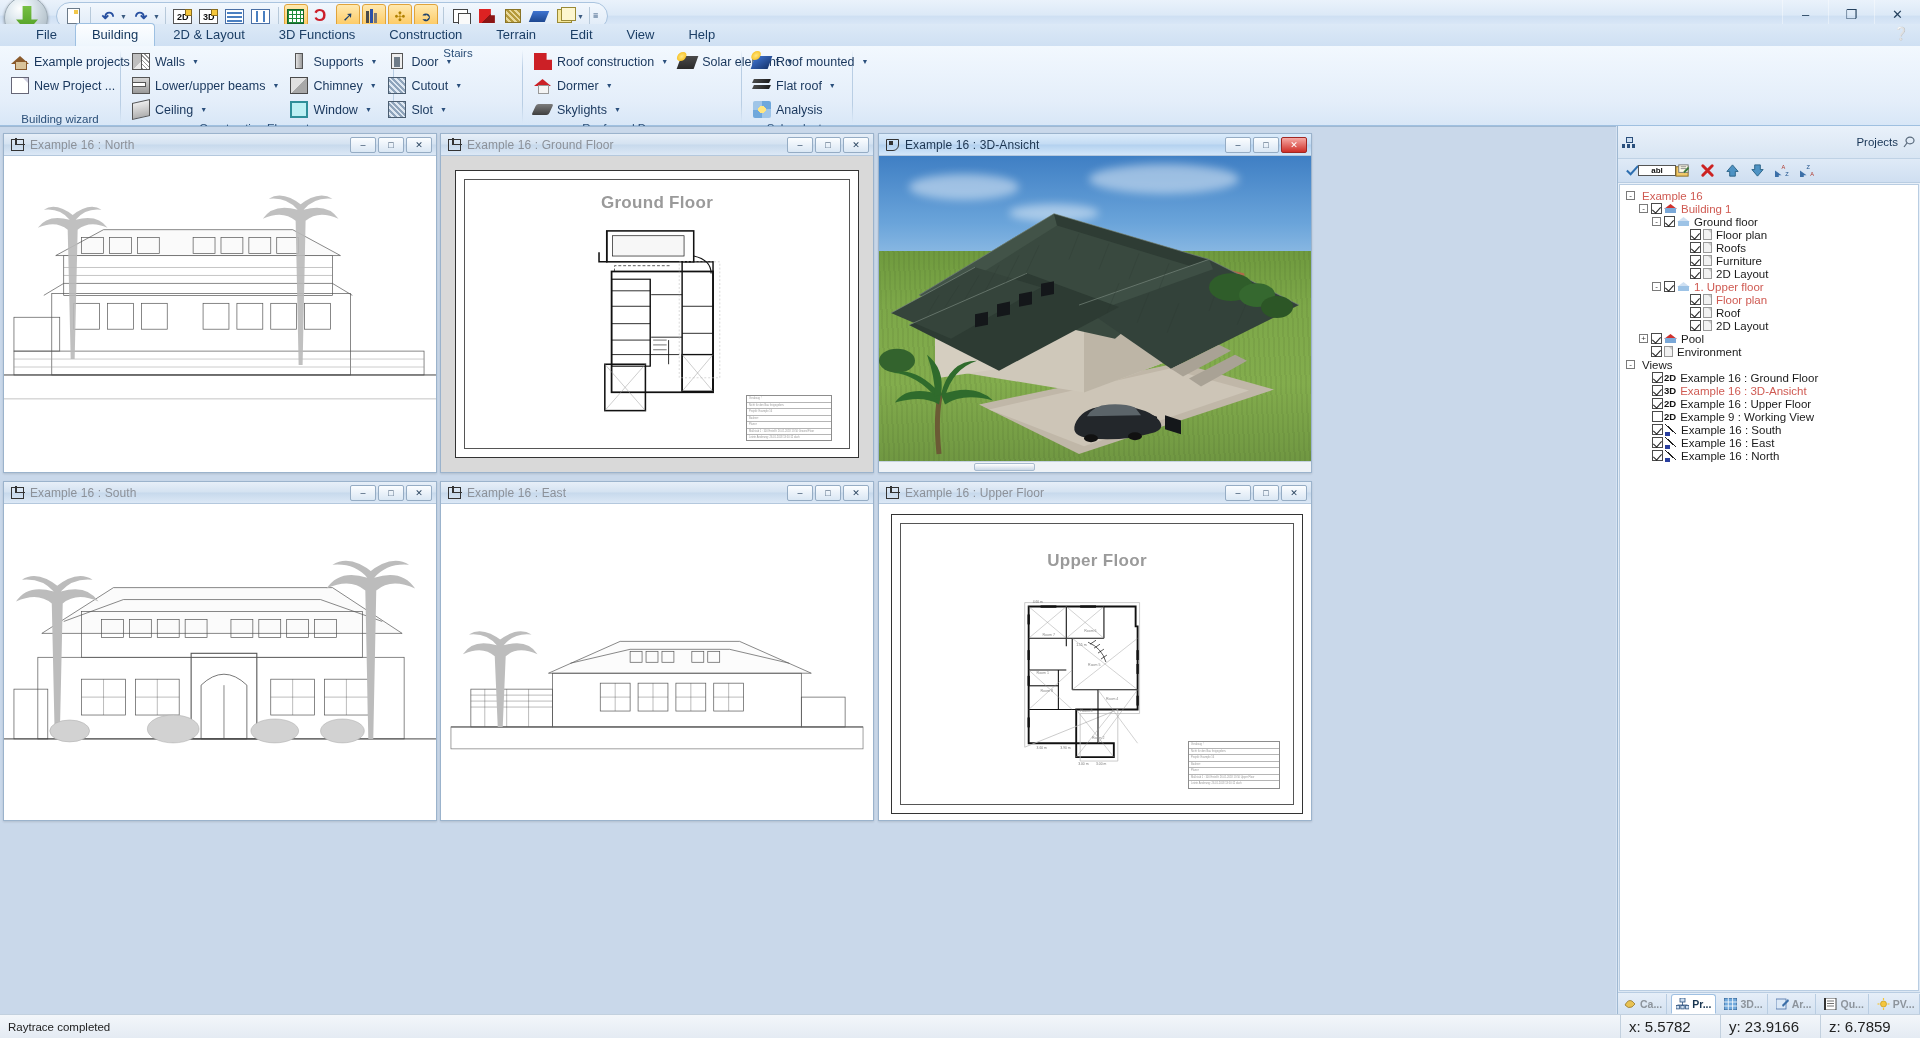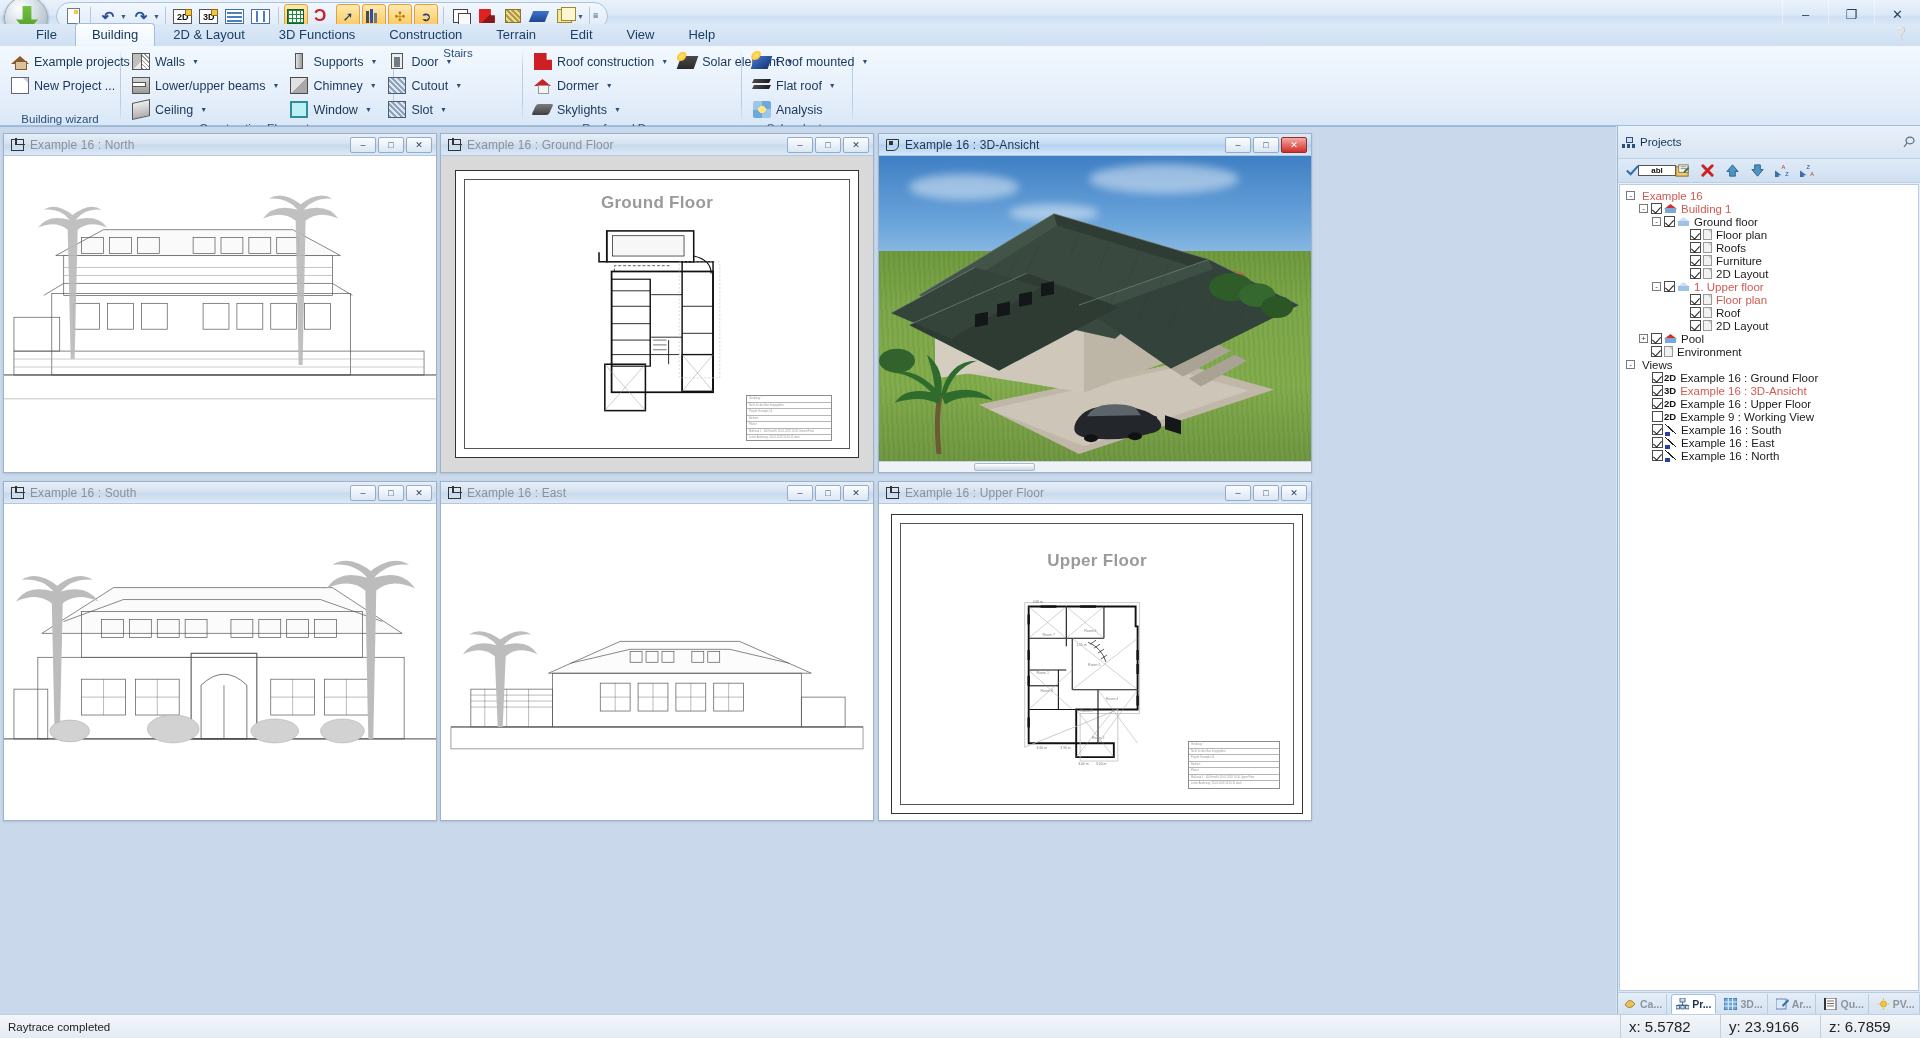--- a/index.html
+++ b/index.html
@@ -237,21 +237,21 @@
   .elev { position:absolute; inset:0; background:#fff; }
 
   
   .projpanel {
     position:absolute; left:1617px; top:126px; width:303px; height:888px;
     background:linear-gradient(to bottom,#eaf1f9,#dde8f4);
     border-left:1px solid #9fb8d2; display:flex; flex-direction:column;
   }
   .pp-header {
     height:16px; display:flex; align-items:center; gap:5px; padding:16px 4px;
-    background:linear-gradient(to bottom,#e9f1fa,#d8e5f3); border-bottom:1px solid #bfd2e5;
+    background:linear-gradient(to bottom,#e9f1fa,#d8e5f3); border-bottom:1px solid #bfd2e5;text-align:right;
   }
   .pp-header .hico { width:13px;height:11px;position:relative; }
   .hi-tree { }
   .hi-tree::before{content:"";position:absolute;left:4px;top:0;width:5px;height:4px;border:1px solid #2a4f7c;background:#cfe0f2;}
   .hi-tree::after{content:"";position:absolute;left:0;top:7px;width:13px;height:4px;
     background:linear-gradient(to right,#2a4f7c 0 3px,transparent 3px 5px,#2a4f7c 5px 8px,transparent 8px 10px,#2a4f7c 10px 13px);}
   .pp-header .htxt { flex:1; font-size:11.5px; color:#173455; }
   .pin { width:13px;height:13px; }
   .pp-toolbar {
     height:24px; display:flex; align-items:center; gap:3px; padding:1px 3px;

